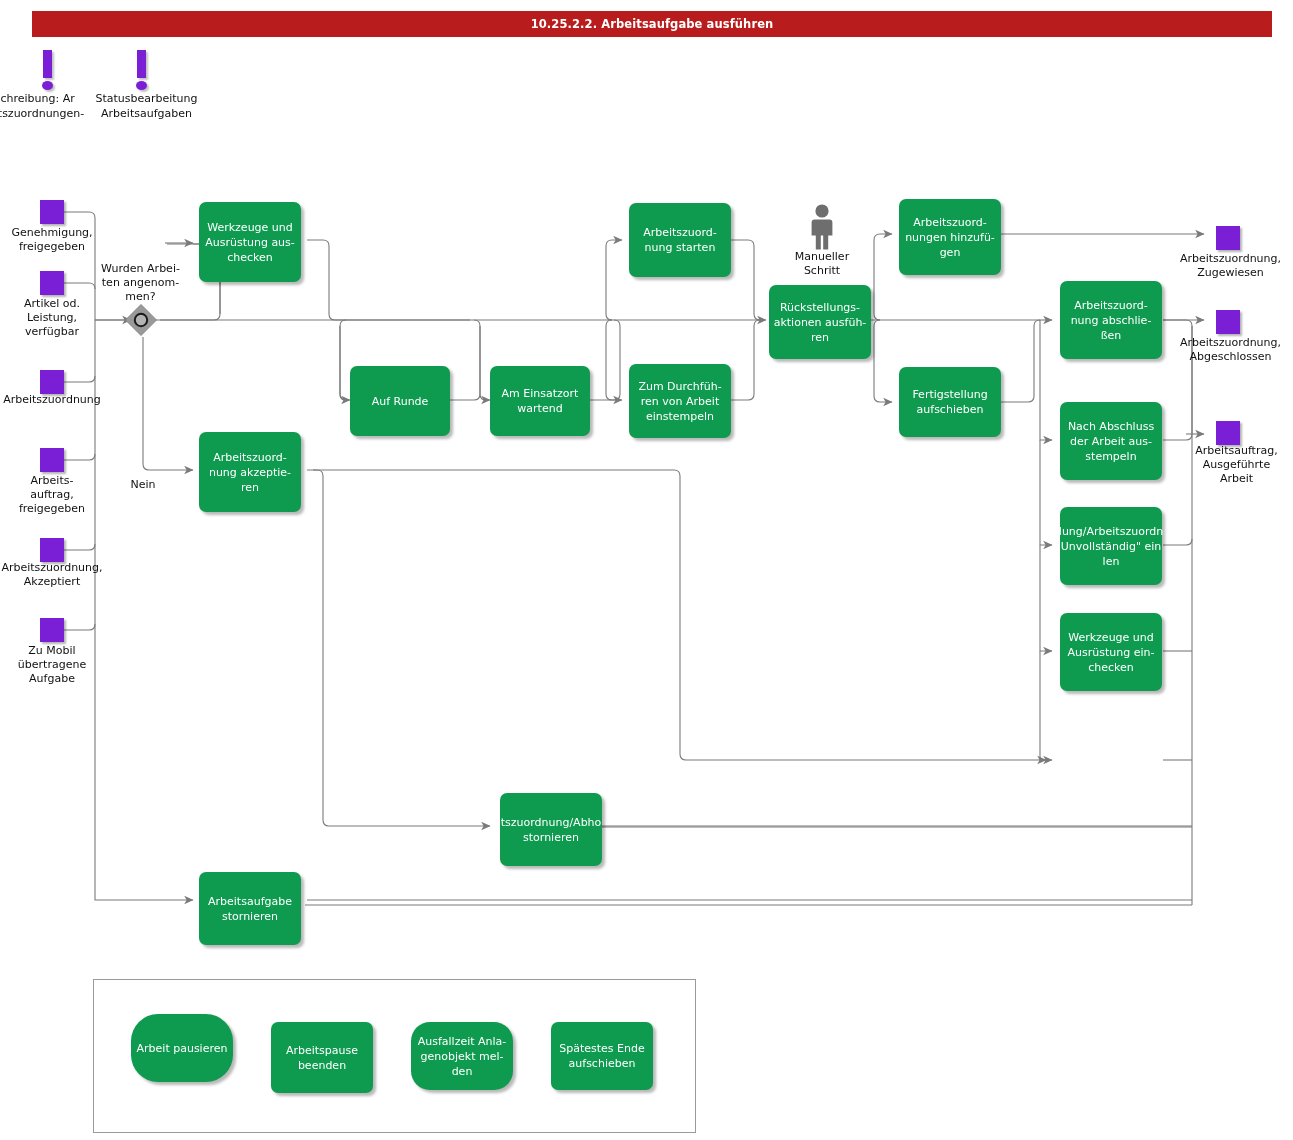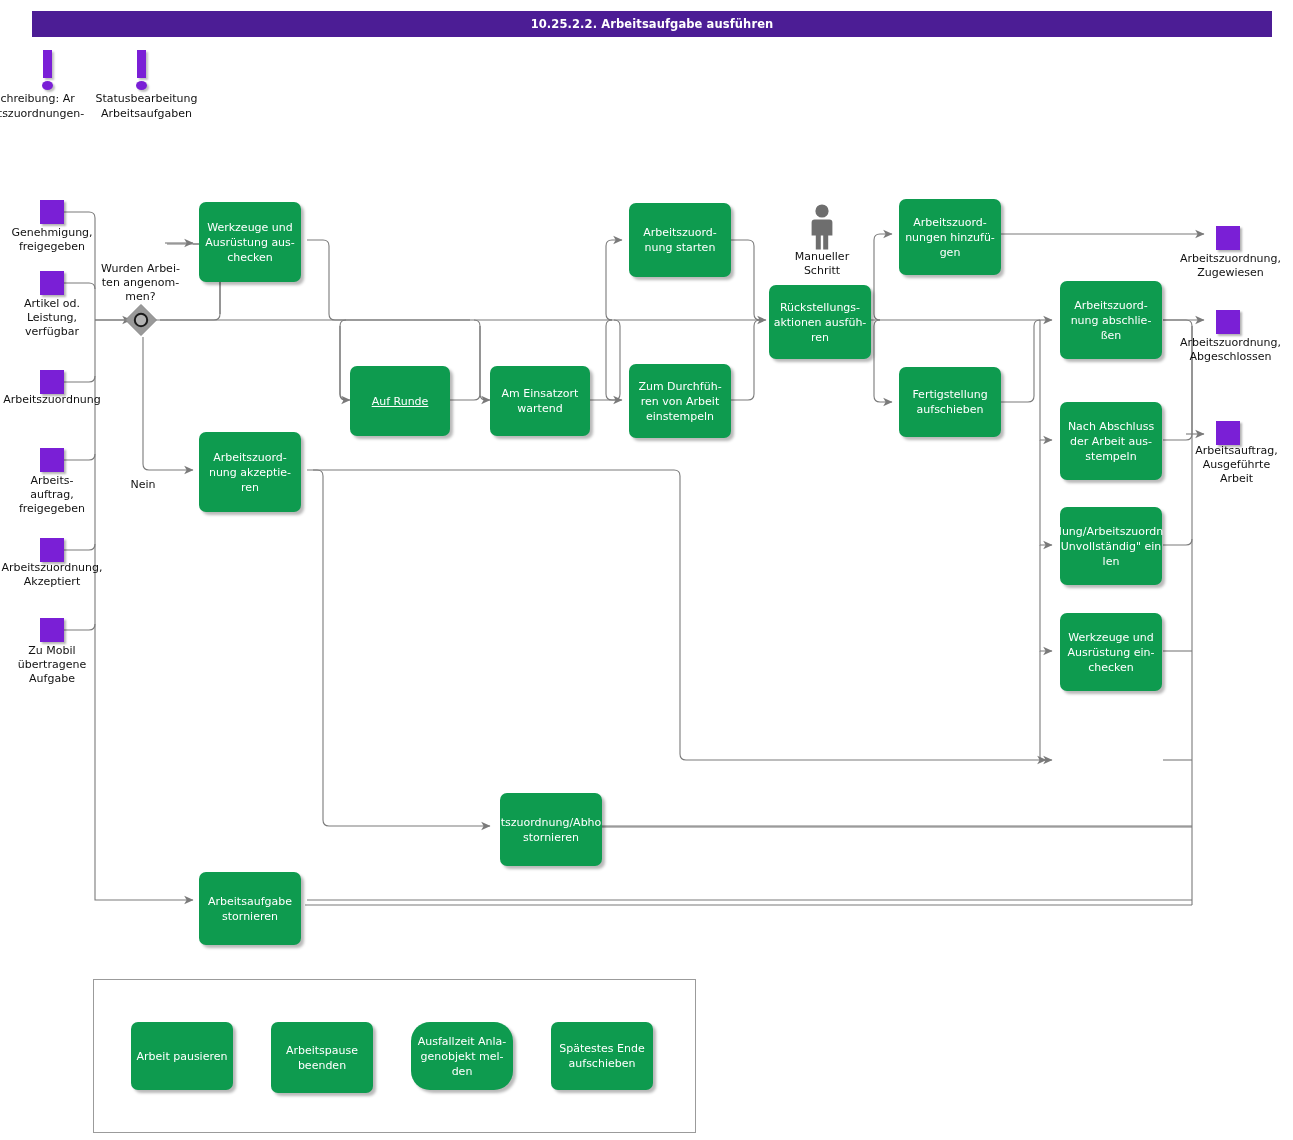--- a/index.html
+++ b/index.html
@@ -6,21 +6,21 @@
   body{
     font-family:"DejaVu Sans", sans-serif;
     width:1293px;height:1140px;position:relative;overflow:hidden;
     -webkit-font-smoothing:antialiased;
   }
   #stage{position:absolute;left:0;top:0;width:1293px;height:1140px;}
 
   
   .titlebar{
     position:absolute;left:32px;top:11px;width:1240px;height:26px;
-    background:#4c1d95;
+    background:#b91c1c;
   }
   .titlebar .t{
     position:absolute;left:0;top:0;width:100%;height:26px;
     display:flex;align-items:center;justify-content:center;
     color:#ffffff;font-size:11.5px;font-weight:bold;
     font-family:"DejaVu Sans", sans-serif;letter-spacing:0.1px;
   }
 
   
   svg.links{position:absolute;left:0;top:0;width:1293px;height:1140px;pointer-events:none;}
@@ -232,21 +232,21 @@
 Ausrüstung aus-
 checken</span>
   </div>
 
   <div class="task" style="left:199px;top:432px;width:102px;height:80px;">
     <span style="white-space:pre-line;">Arbeitszuord-
 nung akzeptie-
 ren</span>
   </div>
 
-  <div class="task" style="left:350px;top:366px;width:100px;height:70px;text-decoration:underline;">
+  <div class="task" style="left:350px;top:366px;width:100px;height:70px;">
     <span style="white-space:pre-line;">Auf Runde</span>
   </div>
 
   <div class="task" style="left:490px;top:366px;width:100px;height:70px;">
     <span style="white-space:pre-line;">Am Einsatzort
 wartend</span>
   </div>
 
   <div class="task" style="left:629px;top:203px;width:102px;height:74px;">
     <span style="white-space:pre-line;">Arbeitszuord-
@@ -315,21 +315,21 @@
   <div class="event" style="left:1216px;top:310px;"></div>
   <div class="evlabel" style="left:1168px;top:336px;width:125px;">Arbeitszuordnung,
 Abgeschlossen</div>
 
   <div class="event" style="left:1216px;top:421px;"></div>
   <div class="evlabel" style="left:1180px;top:444px;width:113px;">Arbeitsauftrag,
 Ausgeführte
 Arbeit</div>
 
   <div class="legend">
-    <div class="task" style="left:37px;top:42px;width:102px;height:68px;">
+    <div class="task" style="left:37px;top:34px;width:102px;height:68px;border-radius:27px;">
       <span style="white-space:pre-line;">Arbeit pausieren</span>
     </div>
     <div class="task" style="left:177px;top:42px;width:102px;height:71px;">
       <span style="white-space:pre-line;">Arbeitspause
 beenden</span>
     </div>
     <div class="task" style="left:317px;top:42px;width:102px;height:68px;border-radius:19px;">
       <span style="white-space:pre-line;">Ausfallzeit Anla-
 genobjekt mel-
 den</span>

